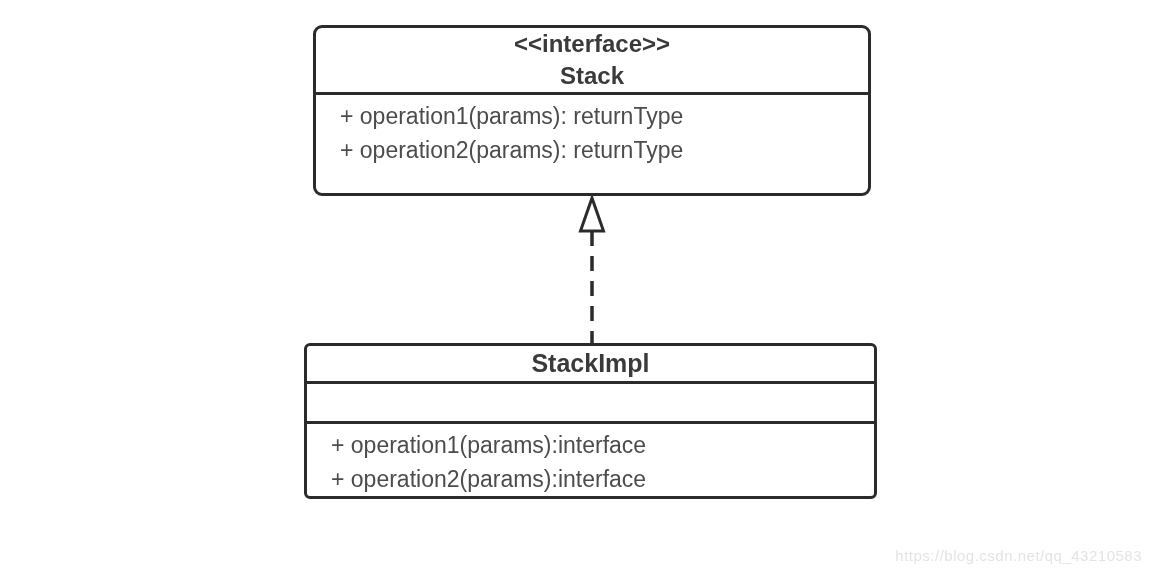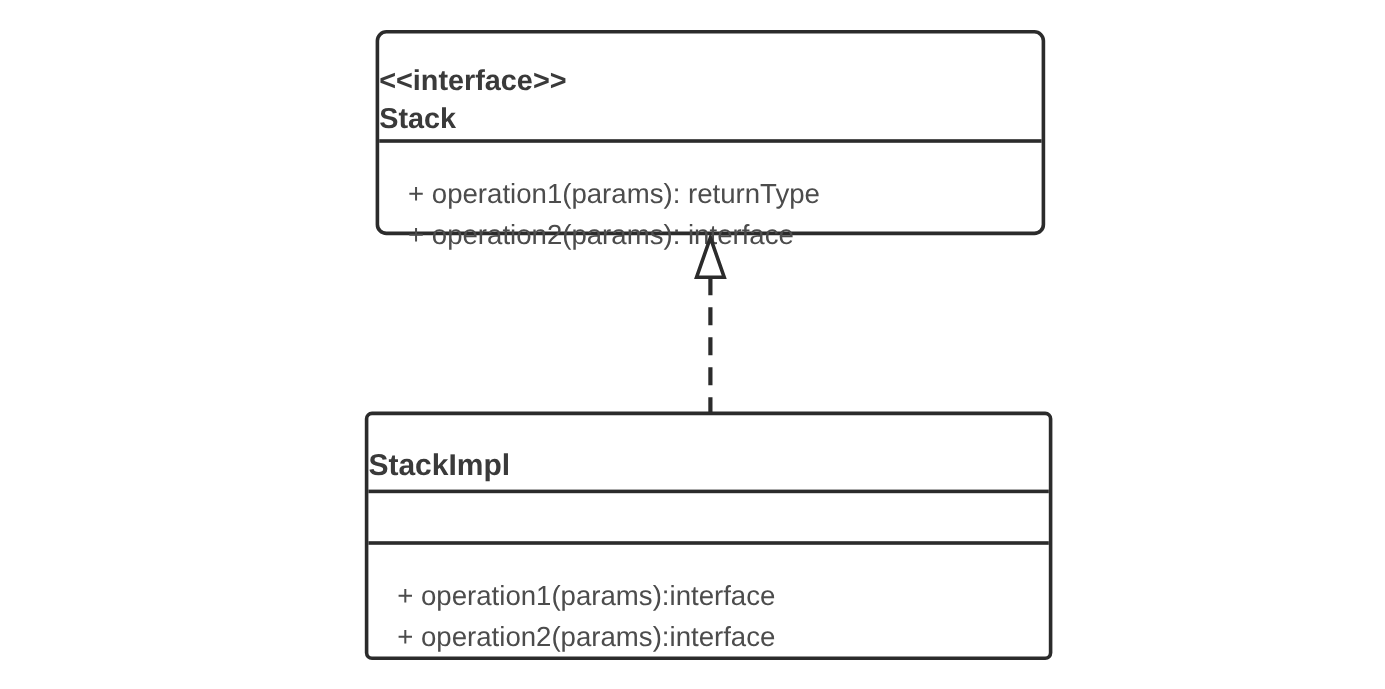--- a/index.html
+++ b/index.html
@@ -19,45 +19,44 @@
     display: flex;
     flex-direction: column;
   }
   #interface-node {
     left: 313px; top: 25px;
     width: 558px; height: 171px;
     border-radius: 9px;
   }
   #class-node {
     left: 304px; top: 343px;
-    width: 573px; height: 207px;
+    width: 573px; height: 156px;
     border-radius: 6px;
   }
 
   .title-compartment {
     border-bottom: 3px solid #2b2b2b;
     display: flex;
     flex-direction: column;
-    align-items: flex-start;
+    align-items: center;
     justify-content: center;
     color: #3a3a3a;
     font-weight: bold;
-    margin-top: 24px;
   }
   #interface-node .title-compartment { height: 67px; font-size: 24px; line-height: 32px; }
   #class-node .title-compartment { height: 57px; font-size: 25px; }
 
   .attributes-compartment {
     height: 61px;
     border-bottom: 3px solid #2b2b2b;
   }
 
   .methods-compartment {
     flex: 1;
-    padding: 25px 10px 0 24px;
+    padding: 4px 10px 0 24px;
     color: #4c4c4c;
     font-size: 23px;
     line-height: 34px;
     text-align: left;
   }
 
   .method-line { white-space: nowrap; }
 
   #realization-arrow {
     position: absolute;
@@ -79,34 +78,35 @@
 
 <div class="canvas">
 
   <div class="uml-node" id="interface-node">
     <div class="title-compartment">
       <span>&lt;&lt;interface&gt;&gt;</span>
       <span>Stack</span>
     </div>
     <div class="methods-compartment">
       <div class="method-line">+ operation1(params): returnType</div>
-      <div class="method-line">+ operation2(params): interface</div>
+      <div class="method-line">+ operation2(params): returnType</div>
     </div>
   </div>
 
   <svg id="realization-arrow" viewBox="0 0 46 151">
     <line x1="23" y1="37" x2="23" y2="151" stroke="#2b2b2b" stroke-width="3.5" stroke-dasharray="15 10"></line>
     <path d="M 23 4 L 34.5 37 L 11.5 37 Z" fill="#ffffff" stroke="#2b2b2b" stroke-width="3" stroke-linejoin="miter"></path>
   </svg>
 
   <div class="uml-node" id="class-node">
     <div class="title-compartment">
       <span>StackImpl</span>
     </div>
     <div class="attributes-compartment"></div>
     <div class="methods-compartment">
       <div class="method-line">+ operation1(params):interface</div>
       <div class="method-line">+ operation2(params):interface</div>
     </div>
   </div>
 
+  <div id="watermark">https://blog.csdn.net/qq_43210583</div>
 
 </div>
 
 </body></html>

